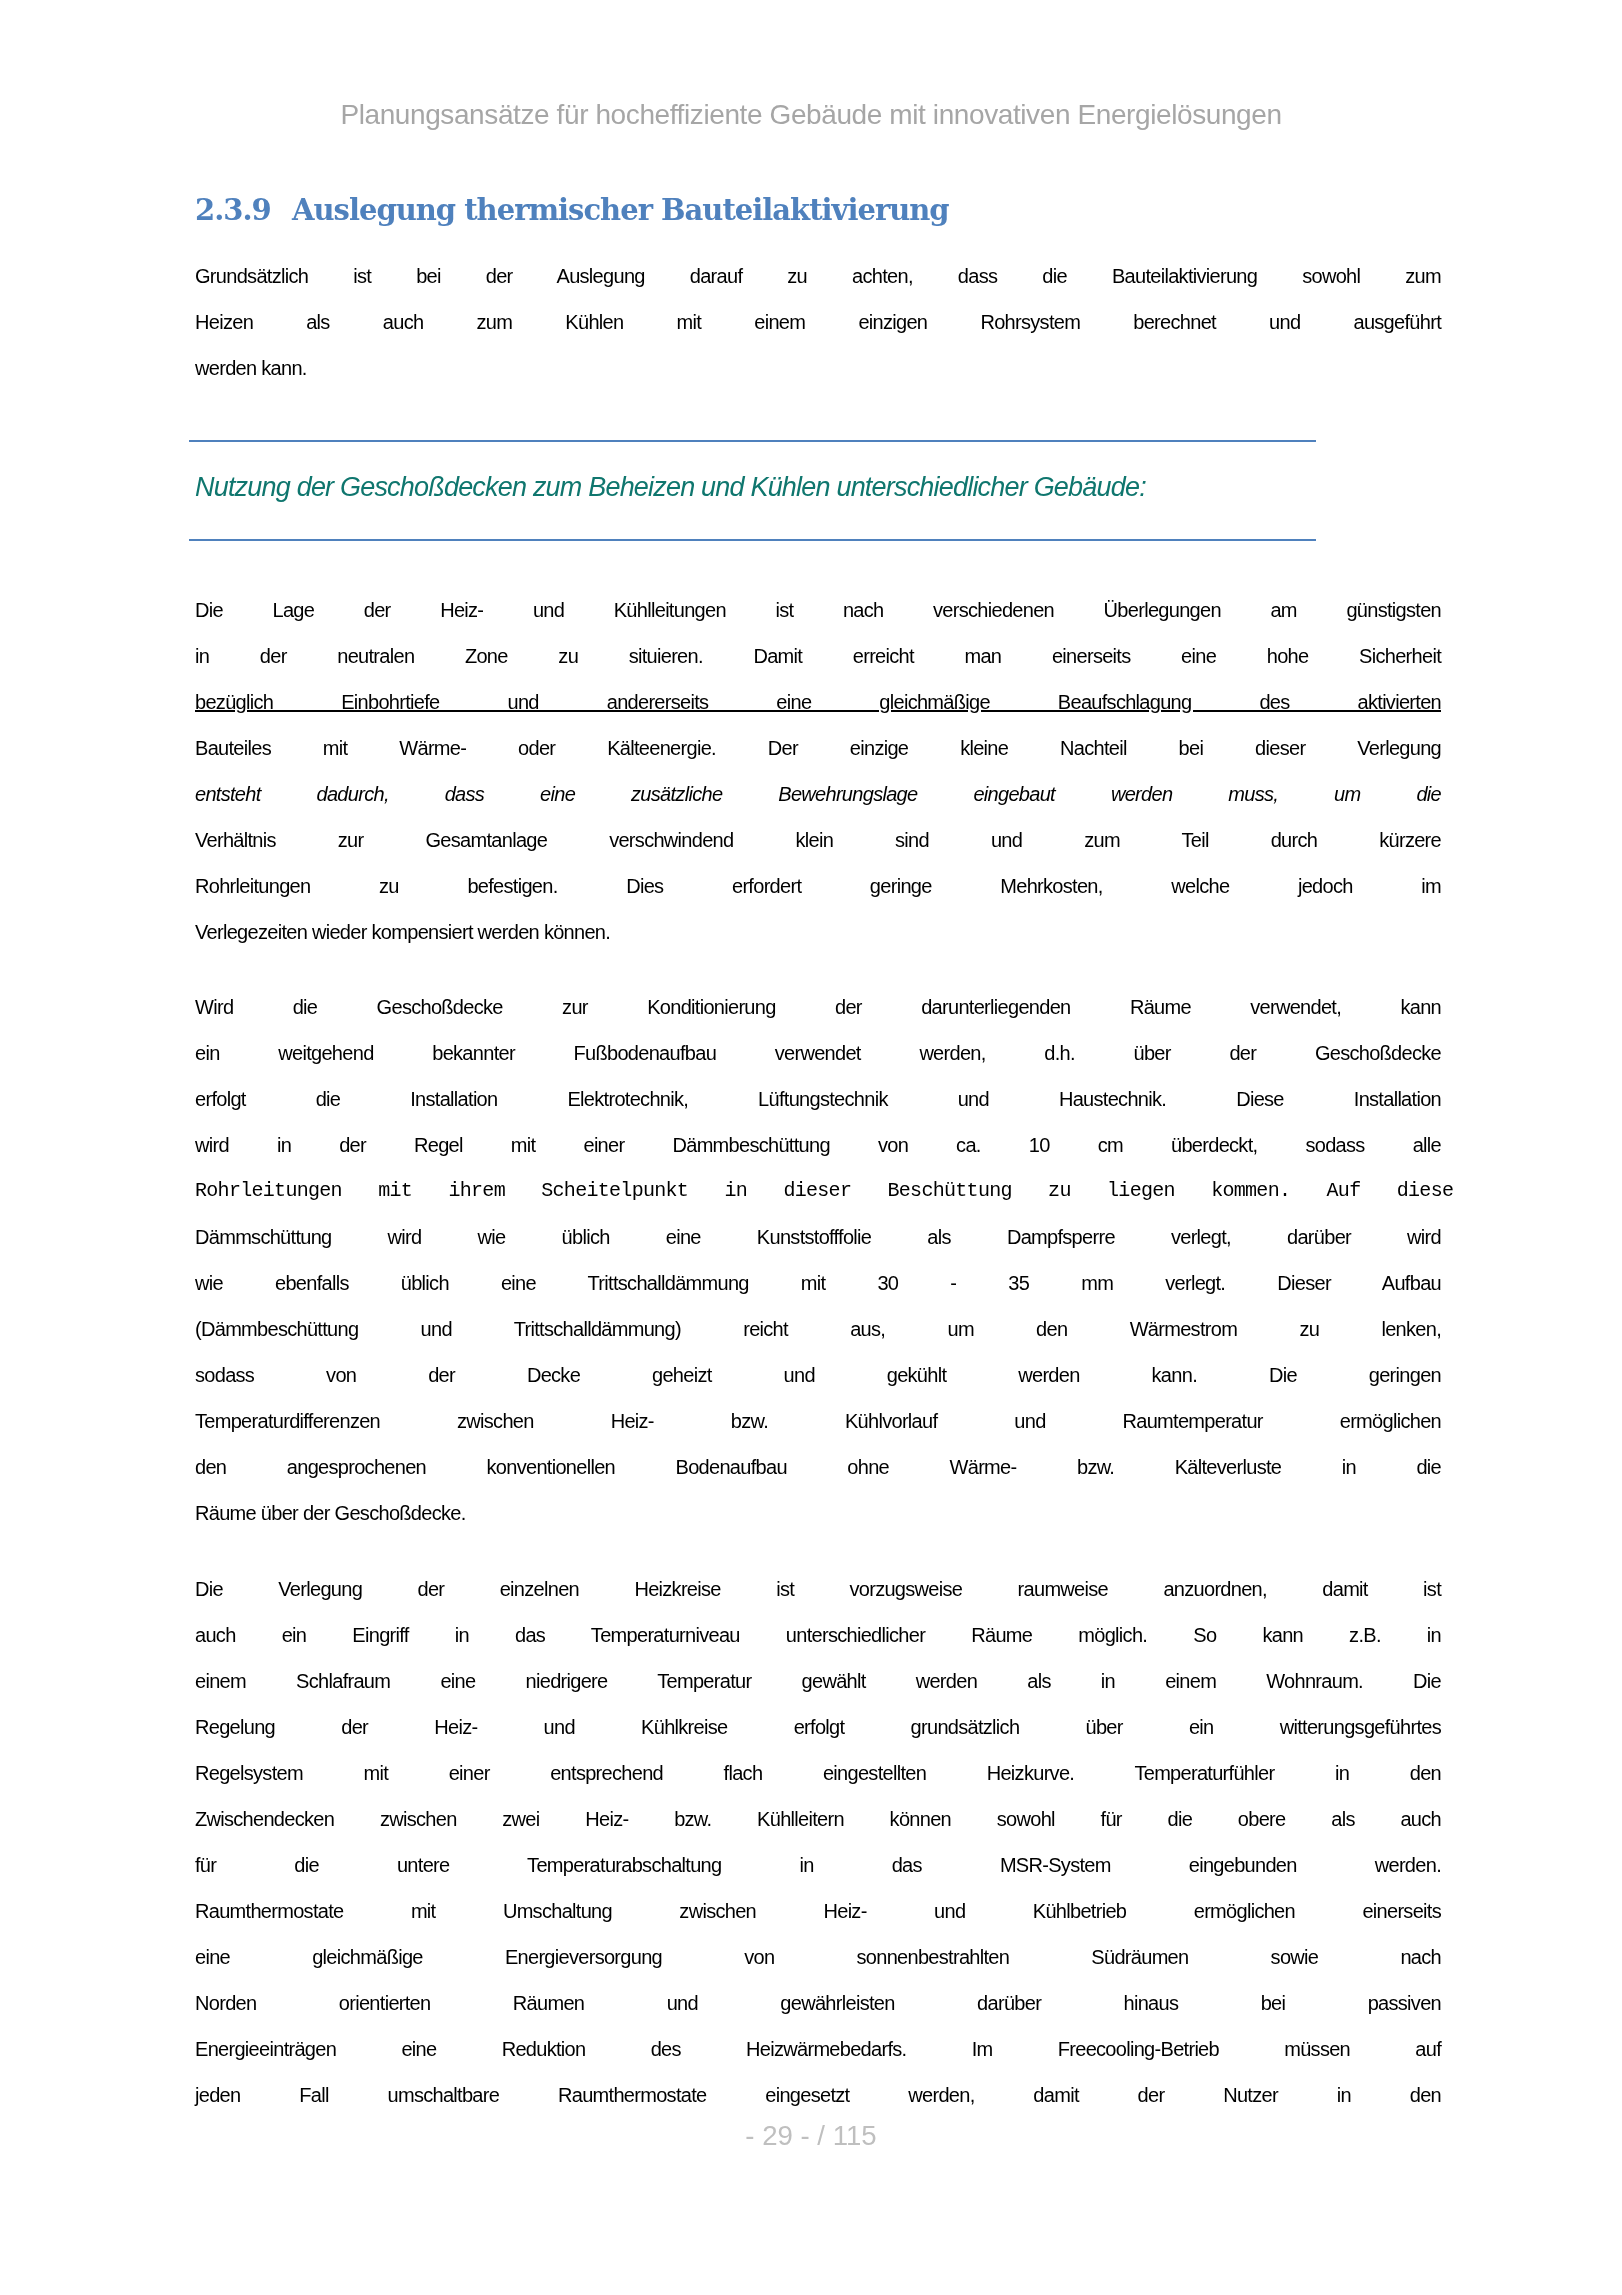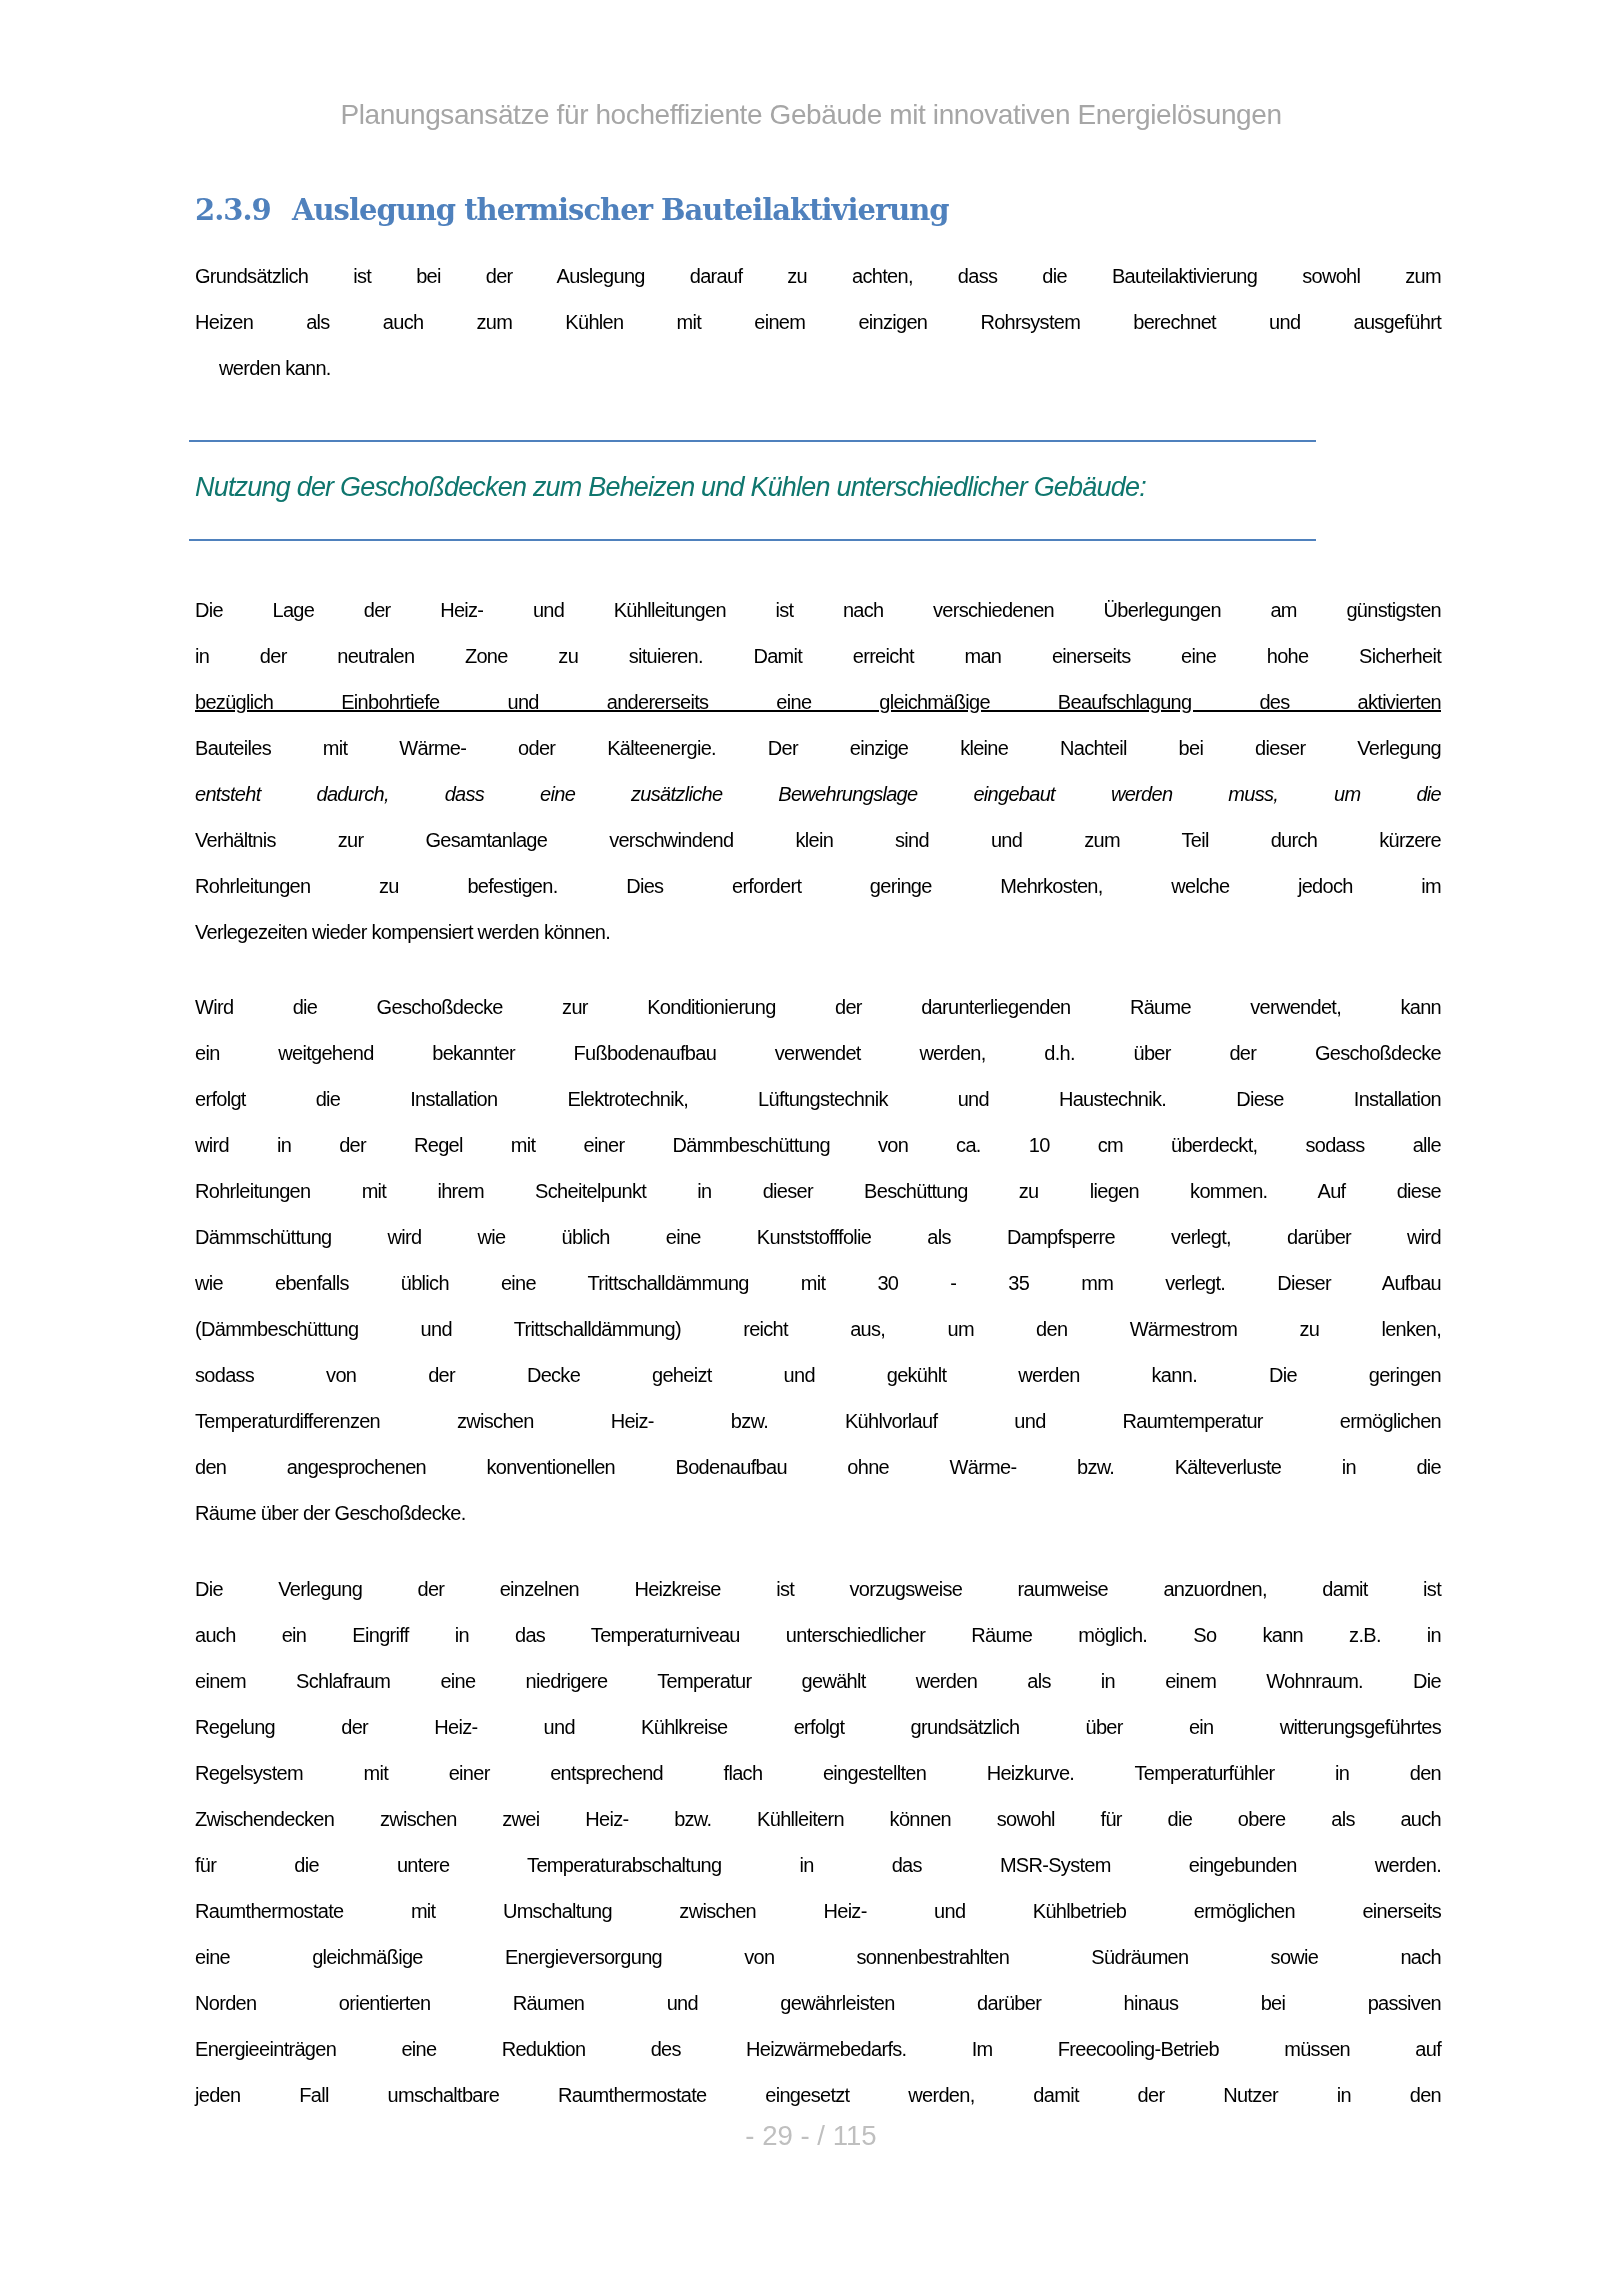--- a/index.html
+++ b/index.html
@@ -50,21 +50,21 @@
 
   <div class="running-header">Planungsansätze für hocheffiziente Gebäude mit innovativen Energielösungen</div>
 
   <div class="heading">
     <span class="num">2.3.9</span><span>Auslegung thermischer Bauteilaktivierung</span>
   </div>
 
   <div class="textblock" style="top:253px;">
     <div class="line" style="white-space: nowrap; word-spacing: 20px;">Grundsätzlich ist bei der Auslegung darauf zu achten, dass die Bauteilaktivierung sowohl zum</div>
     <div class="line" style="white-space: nowrap; word-spacing: 28px;">Heizen als auch zum Kühlen mit einem einzigen Rohrsystem berechnet und ausgeführt</div>
-    <div class="line last" style="white-space: nowrap; margin-left: 24px;">werden kann.</div>
+    <div class="line last" style="white-space: nowrap;">werden kann.</div>
   </div>
 
   <div class="callout-rule-top"></div>
   <div class="callout-text">Nutzung der Geschoßdecken zum Beheizen und Kühlen unterschiedlicher Gebäude:</div>
   <div class="callout-rule-bottom"></div>
 
   <div class="textblock" style="top:587px;">
     <div class="line" style="white-space: nowrap; word-spacing: 23px;">Die Lage der Heiz- und Kühlleitungen ist nach verschiedenen Überlegungen am günstigsten</div>
     <div class="line" style="white-space: nowrap; word-spacing: 27px;">in der neutralen Zone zu situieren. Damit erreicht man einerseits eine hohe Sicherheit</div>
     <div class="line" style="white-space: nowrap; word-spacing: 34px; text-decoration: underline;">bezüglich Einbohrtiefe und andererseits eine gleichmäßige Beaufschlagung des aktivierten</div>
@@ -73,21 +73,21 @@
     <div class="line" style="white-space: nowrap; word-spacing: 36px;">Verhältnis zur Gesamtanlage verschwindend klein sind und zum Teil durch kürzere</div>
     <div class="line" style="white-space: nowrap; word-spacing: 40px;">Rohrleitungen zu befestigen. Dies erfordert geringe Mehrkosten, welche jedoch im</div>
     <div class="line last" style="white-space: nowrap;">Verlegezeiten wieder kompensiert werden können.</div>
   </div>
 
   <div class="textblock" style="top:984px;">
     <div class="line" style="white-space: nowrap; word-spacing: 28px;">Wird die Geschoßdecke zur Konditionierung der darunterliegenden Räume verwendet, kann</div>
     <div class="line" style="white-space: nowrap; word-spacing: 27px;">ein weitgehend bekannter Fußbodenaufbau verwendet werden, d.h. über der Geschoßdecke</div>
     <div class="line" style="white-space: nowrap; word-spacing: 36px;">erfolgt die Installation Elektrotechnik, Lüftungstechnik und Haustechnik. Diese Installation</div>
     <div class="line" style="white-space: nowrap; word-spacing: 26.4px;">wird in der Regel mit einer Dämmbeschüttung von ca. 10 cm überdeckt, sodass alle</div>
-    <div class="line" style="white-space: nowrap; word-spacing: 25px;">Rohrleitungen mit ihrem Scheitelpunkt in dieser Beschüttung zu liegen kommen. Auf diese</div>
+    <div class="line" style="white-space: nowrap; word-spacing: 25px; font-family: Liberation Mono, monospace;">Rohrleitungen mit ihrem Scheitelpunkt in dieser Beschüttung zu liegen kommen. Auf diese</div>
     <div class="line" style="white-space: nowrap; word-spacing: 28px;">Dämmschüttung wird wie üblich eine Kunststofffolie als Dampfsperre verlegt, darüber wird</div>
     <div class="line" style="white-space: nowrap; word-spacing: 29px;">wie ebenfalls üblich eine Trittschalldämmung mit 30 - 35 mm verlegt. Dieser Aufbau</div>
     <div class="line" style="white-space: nowrap; word-spacing: 32px;">(Dämmbeschüttung und Trittschalldämmung) reicht aus, um den Wärmestrom zu lenken,</div>
     <div class="line" style="white-space: nowrap; word-spacing: 49px;">sodass von der Decke geheizt und gekühlt werden kann. Die geringen</div>
     <div class="line" style="white-space: nowrap; word-spacing: 38px;">Temperaturdifferenzen zwischen Heiz- bzw. Kühlvorlauf und Raumtemperatur ermöglichen</div>
     <div class="line" style="white-space: nowrap; word-spacing: 29px;">den angesprochenen konventionellen Bodenaufbau ohne Wärme- bzw. Kälteverluste in die</div>
     <div class="line last" style="white-space: nowrap;">Räume über der Geschoßdecke.</div>
   </div>
 
   <div class="textblock" style="top:1566px;">

